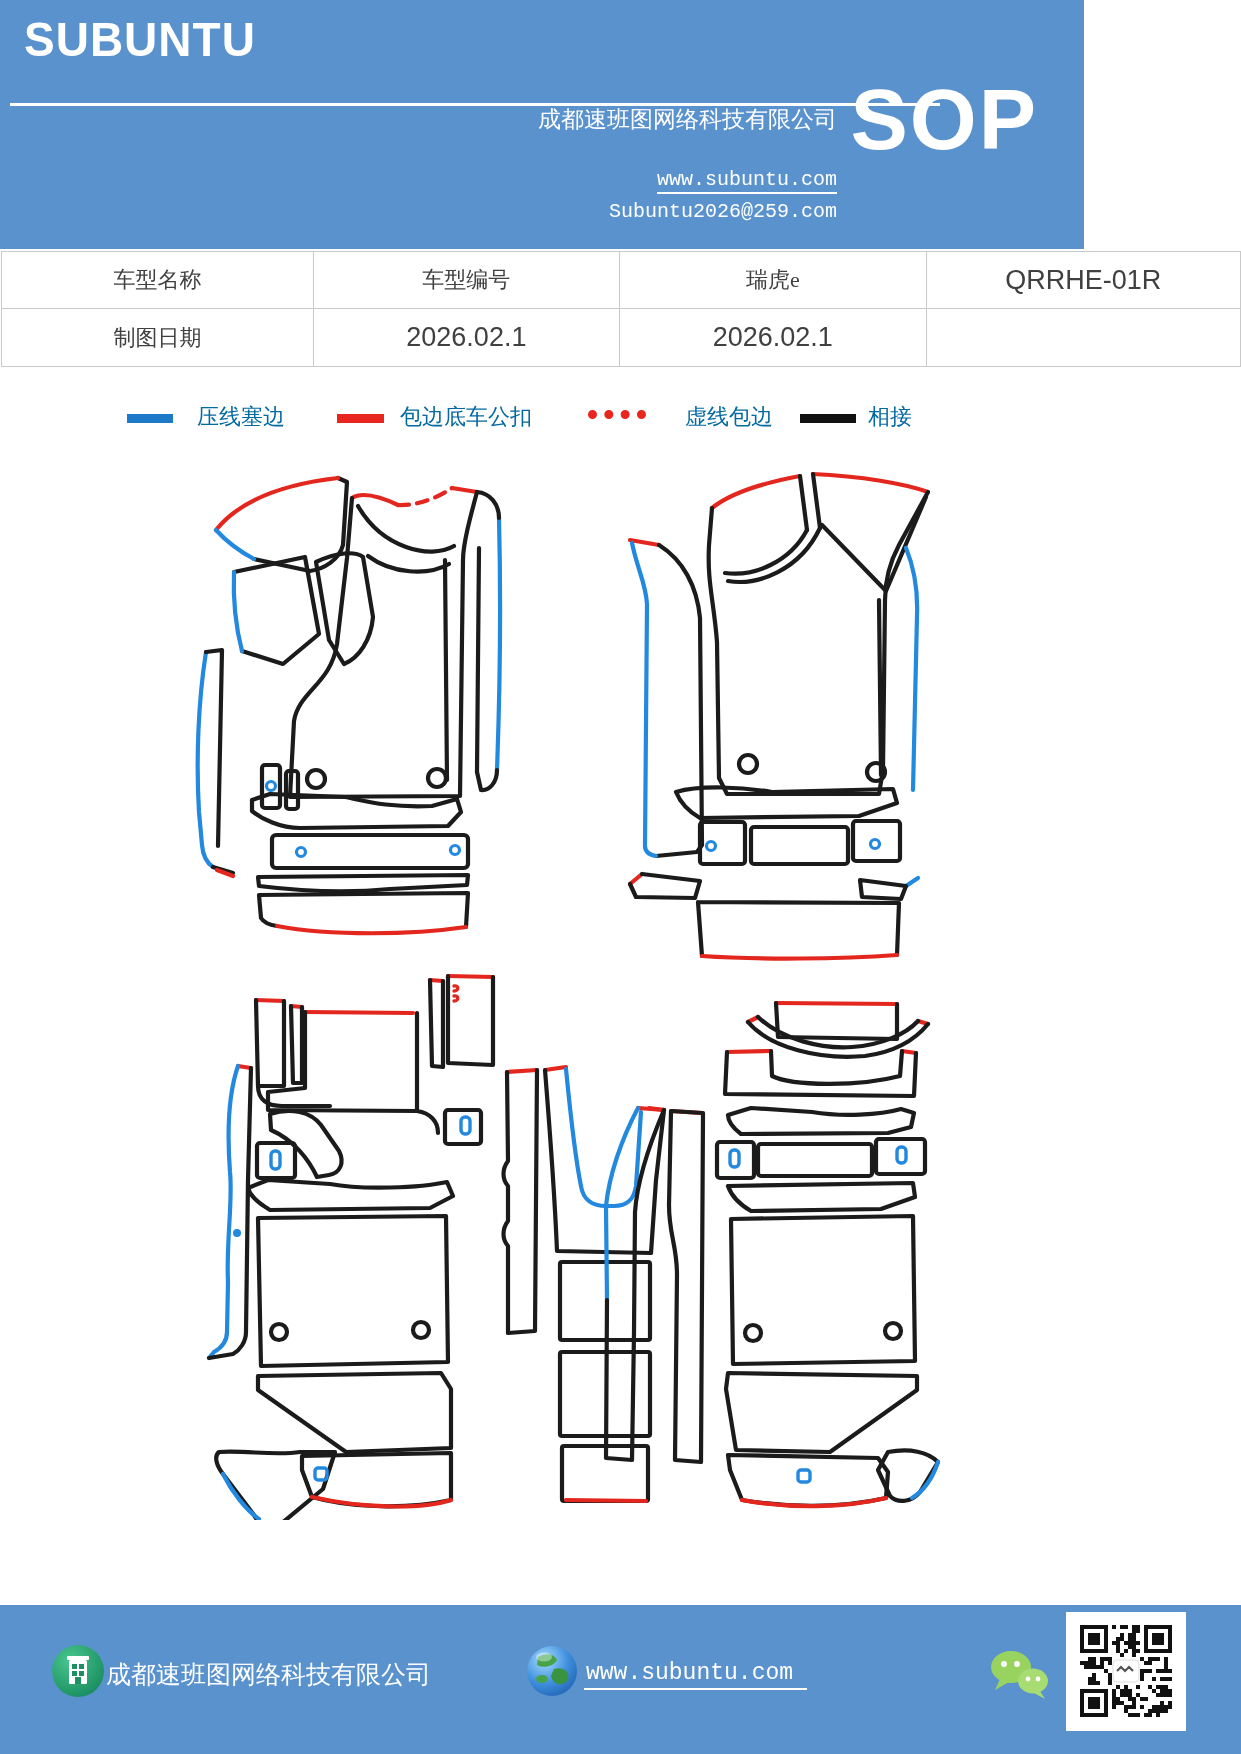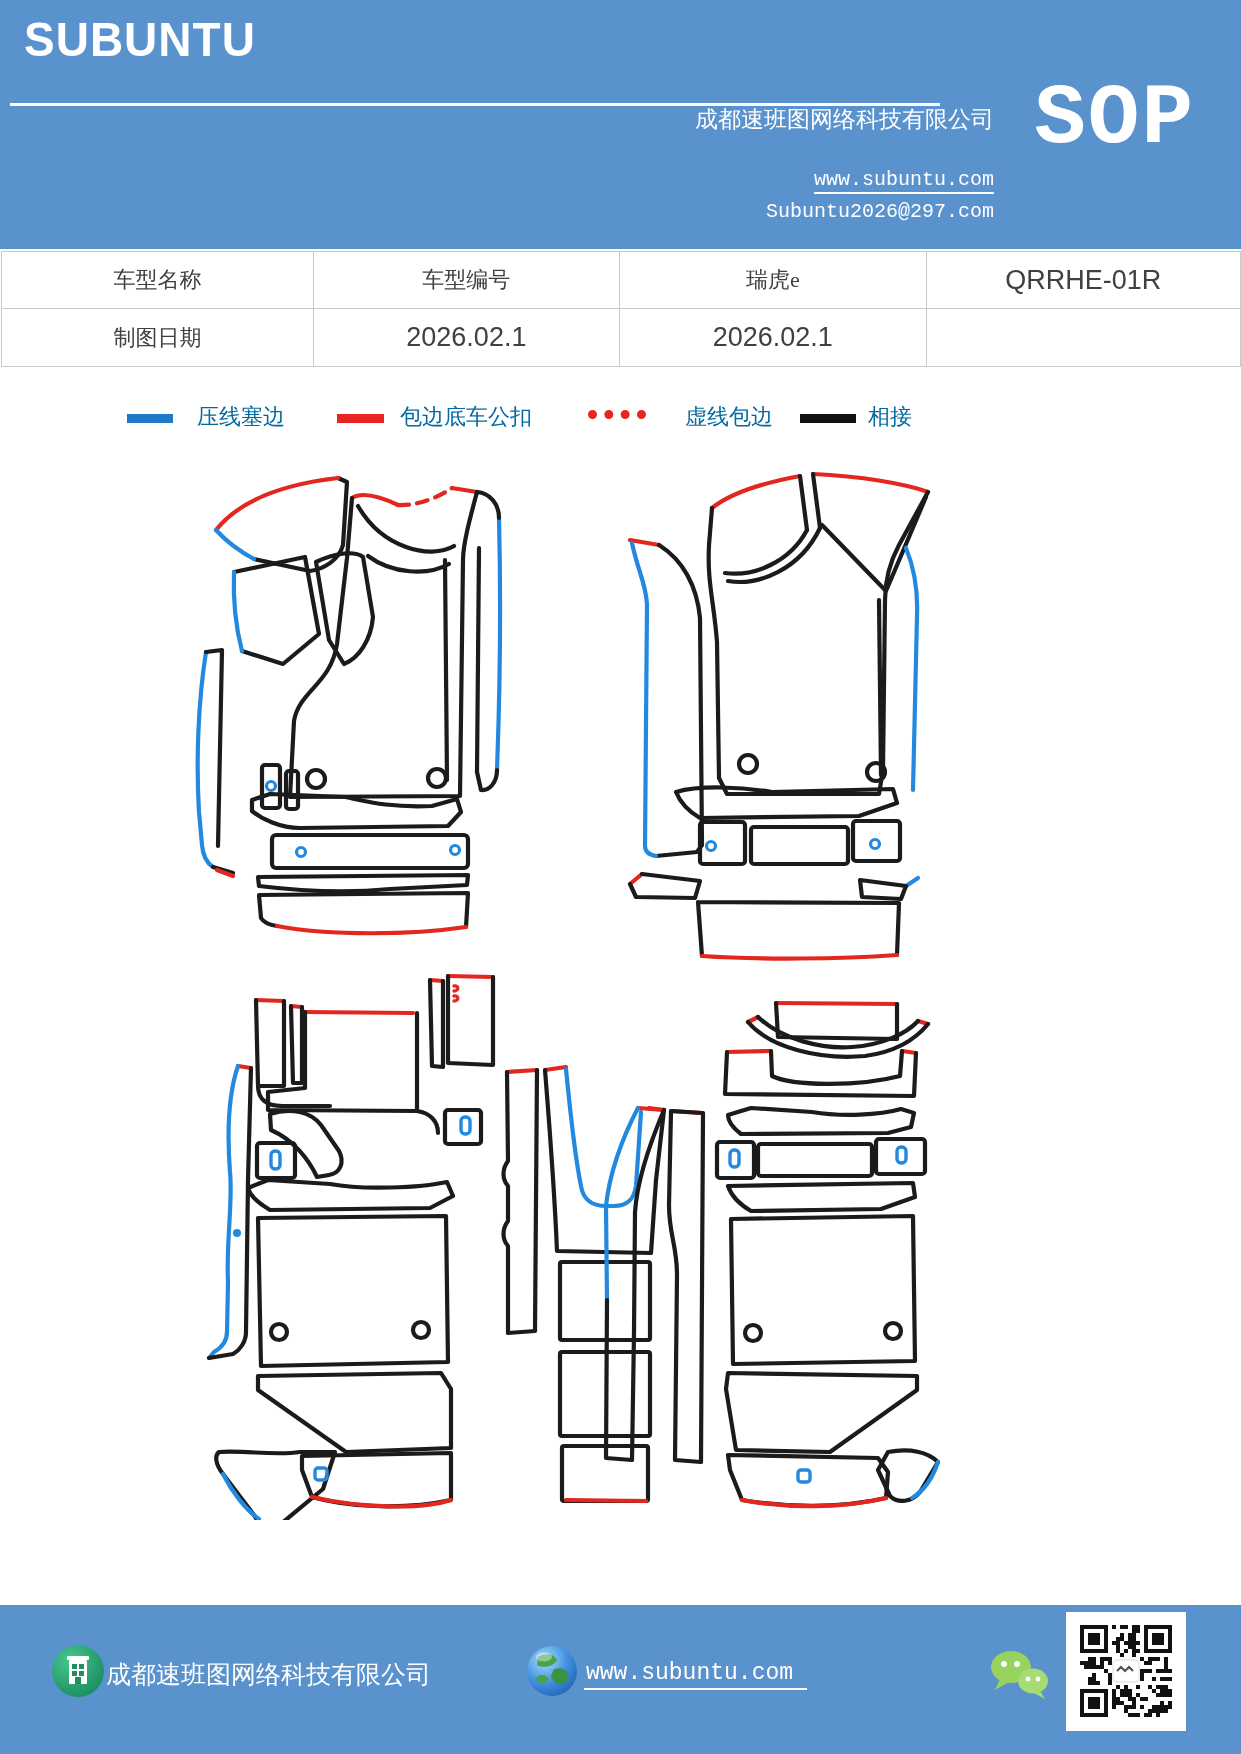--- a/index.html
+++ b/index.html
@@ -1,30 +1,30 @@
 <!DOCTYPE html>
 <html><head>
 <meta charset="utf-8">
 <style>
   html,body{margin:0;padding:0;background:#e8e8e8;}
   #page{position:relative;width:1241px;height:1754px;background:#ffffff;overflow:hidden;
         font-family:"Liberation Serif","DejaVu Serif",serif;}
   .abs{position:absolute;}
   
-  #header{left:0;top:0;width:1241px;height:249px;background:#5A92CD;}
+  #header{left:0;top:0;width:1084px;height:249px;background:#5A92CD;}
   #logo{left:24px;top:12px;font-family:"Liberation Sans","DejaVu Sans",sans-serif;
         font-weight:bold;font-size:46px;color:#fff;letter-spacing:1px;transform:scaleY(1.04);}
   #hrule{left:10px;top:103px;width:930px;height:3px;background:#fff;}
   #page-title{left:27px;top:138px;font-size:35px;color:#fff;}
   .hdr-right{right:247px;text-align:right;color:#fff;}
   #hdr-company{top:104px;font-size:23px;}
   #hdr-site{top:168px;font-size:20px;font-family:"Liberation Mono","DejaVu Sans Mono",monospace;
             border-bottom:2px solid #fff;padding-bottom:1px;cursor:pointer;}
   #hdr-mail{top:200px;font-size:20px;font-family:"Liberation Mono","DejaVu Sans Mono",monospace;}
-  #sop{right:46px;top:70px;font-family:Liberation Mono, monospace;
+  #sop{right:46px;top:70px;font-family:Liberation Sans, sans-serif;
        font-weight:bold;font-size:86px;color:#fff;letter-spacing:2px;margin-left:48px;}
   
   #info-table{left:1px;top:251px;width:1238px;height:114px;display:grid;
               grid-template-columns:25.2% 24.7% 24.8% 25.3%;grid-template-rows:57px 57px;
               border:1px solid #c9c9c9;}
   .cell{border-right:1px solid #c9c9c9;border-bottom:1px solid #c9c9c9;display:flex;
         align-items:center;justify-content:center;font-size:22px;color:#404040;background:#fff;}
   .cell:nth-child(4n){border-right:none;}
   .cell.last-row{border-bottom:none;}
   .val-sans{font-family:"Liberation Sans","DejaVu Sans",sans-serif;font-size:27px;}
@@ -44,21 +44,21 @@
 </head>
 <body>
 
 <div id="page">
 
   <div class="abs" id="header">
     <div class="abs" id="logo">SUBUNTU</div>
     <div class="abs" id="hrule"></div>
     <div class="abs hdr-right" id="hdr-company">成都速班图网络科技有限公司</div>
     <div class="abs hdr-right" id="hdr-site">www.subuntu.com</div>
-    <div class="abs hdr-right" id="hdr-mail">Subuntu2026@297.com</div>
+    <div class="abs hdr-right" id="hdr-mail">Subuntu2026@259.com</div>
     <div class="abs" id="sop">SOP</div>
   </div>
 
   <div class="abs" id="info-table">
     <div class="cell">车型名称</div>
     <div class="cell">车型编号</div>
     <div class="cell">瑞虎e</div>
     <div class="cell val-sans">QRRHE-01R</div>
     <div class="cell last-row">制图日期</div>
     <div class="cell last-row val-sans">2026.02.1</div>

